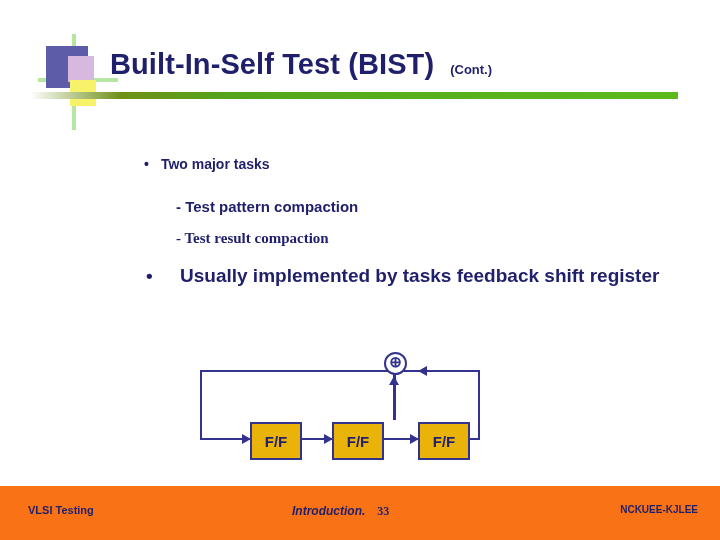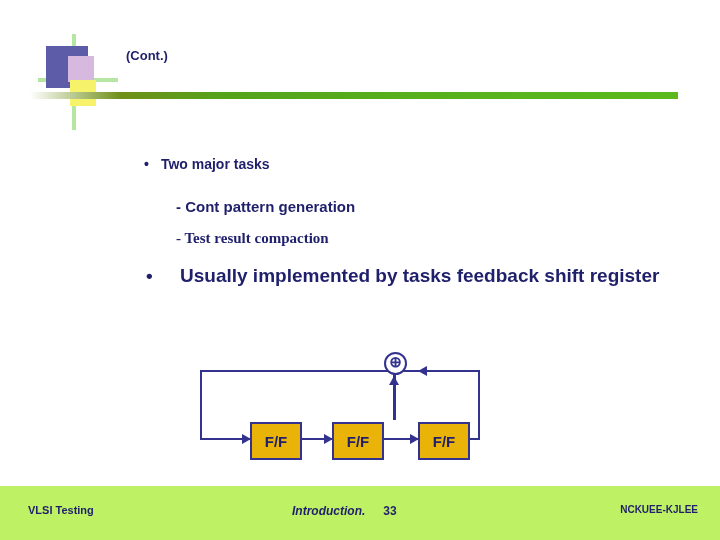--- a/index.html
+++ b/index.html
@@ -244,42 +244,43 @@
     background: #ffffff;
   }
 
   
   .footer {
     position: absolute;
     left: 0;
     bottom: 0;
     width: 720px;
     height: 54px;
-    background: #bef264;
+    background: #f97316;
   }
   .footer-left {
     position: absolute;
     left: 28px;
     top: 18px;
     font-size: 11px;
     font-weight: bold;
     color: #1f1f6b;
   }
   .footer-center {
     position: absolute;
     left: 292px;
     top: 18px;
     font-size: 12px;
     font-weight: bold;
     font-style: italic;
     color: #1f1f6b;
   }
   .footer-center .pg {
     font-style: normal;
-    margin-left: 18px;
+    margin-left: 12px;
+    font-family: Liberation Serif, serif;
   }
   .footer-right {
     position: absolute;
     right: 22px;
     top: 18px;
     font-size: 10px;
     font-weight: bold;
     color: #1f1f6b;
   }
 </style>
@@ -288,29 +289,30 @@
 
 <div class="logo-block">
   <div class="logo-line-v"></div>
   <div class="logo-line-h"></div>
   <div class="logo-sq-blue"></div>
   <div class="logo-sq-magenta"></div>
   <div class="logo-sq-yellow"></div>
 </div>
 
 <div class="title-row">
+  <span class="title-main">Built-In-Self Test (BIST)</span>
   <span class="title-cont">(Cont.)</span>
 </div>
 <div class="title-rule"></div>
 
 <div class="bullet-1">
   <span class="dot">•</span><span>Two major tasks</span>
 </div>
 
-<div class="sub-1">- Cont pattern generation</div>
+<div class="sub-1">- Test pattern compaction</div>
 <div class="sub-2">- Test result compaction</div>
 
 <div class="bullet-2">
   <span class="dot">•</span>
   <span class="txt">Usually implemented by tasks feedback shift register</span>
 </div>
 
 <div class="diagram">
   <div class="wire w-top"></div>
   <div class="wire w-left-down"></div>

